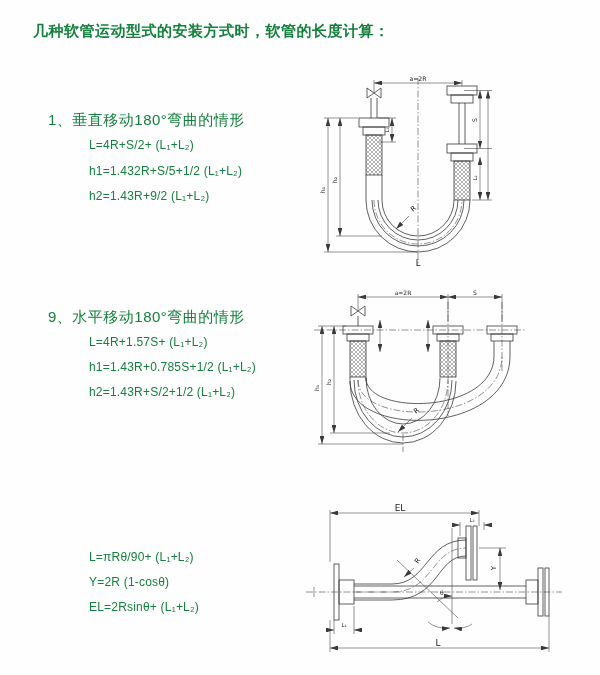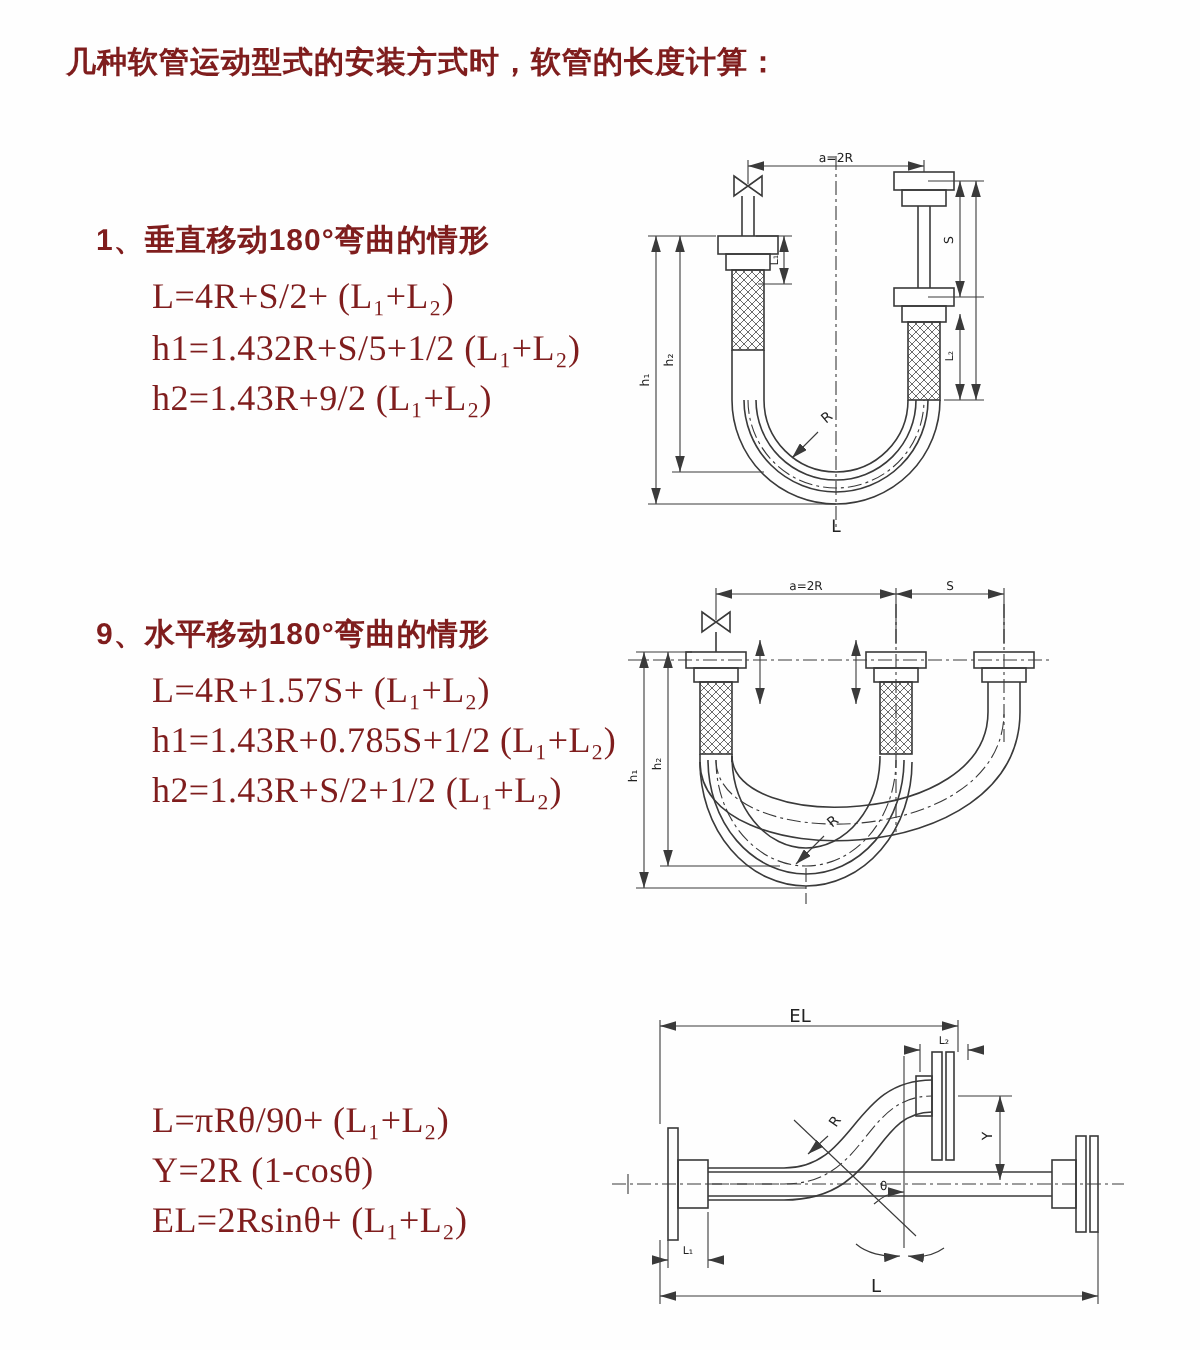--- a/index.html
+++ b/index.html
@@ -1,20 +1,20 @@
 <!DOCTYPE html>
 <html><head>
 <meta charset="utf-8">
 <style>
   html,body{margin:0;padding:0;background:#ffffff;}
   .page{position:relative;width:600px;height:675px;background:#fefefe;overflow:hidden;
-        font-family:"Liberation Sans",sans-serif;color:#7f1d1d;}
+        font-family:"Liberation Sans",sans-serif;color:#15803d;}
   .title{position:absolute;left:33px;top:22px;font-size:15px;font-weight:bold;letter-spacing:.5px;}
-  .sec-heading{position:absolute;left:48px;font-size:15px;font-weight:bold;letter-spacing:.5px;}
-  .formula{position:absolute;left:76px;font-size:18px;letter-spacing:.2px;font-family:Liberation Serif, serif;}
+  .sec-heading{position:absolute;left:48px;font-size:15px;font-weight:normal;letter-spacing:.5px;}
+  .formula{position:absolute;left:89px;font-size:12px;letter-spacing:.2px;}
   svg.diag{position:absolute;}
   .diag path,.diag line,.diag rect,.diag polyline{stroke:#3a3a3a;stroke-width:.8;fill:none;}
   .diag .thin{stroke-width:.55;}
   .diag .dash{stroke-dasharray:7 2 1.5 2;stroke-width:.55;}
   .diag rect.braid{fill:url(#hatch);}
   .diag .valve{fill:#fff;}
   .diag text{stroke:none;fill:#222;font-family:"DejaVu Sans",sans-serif;}
 </style>
 </head>
 <body>

